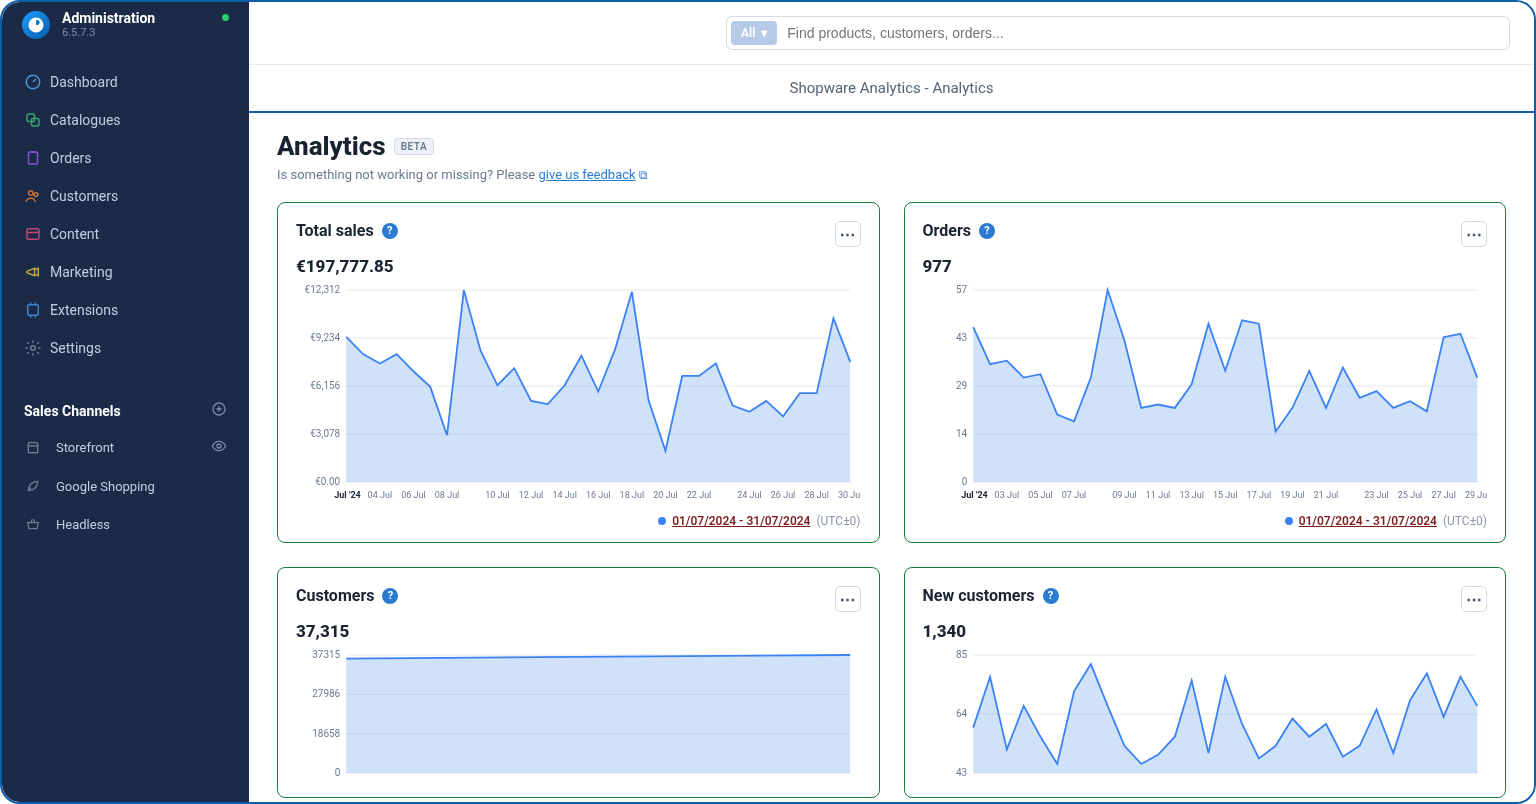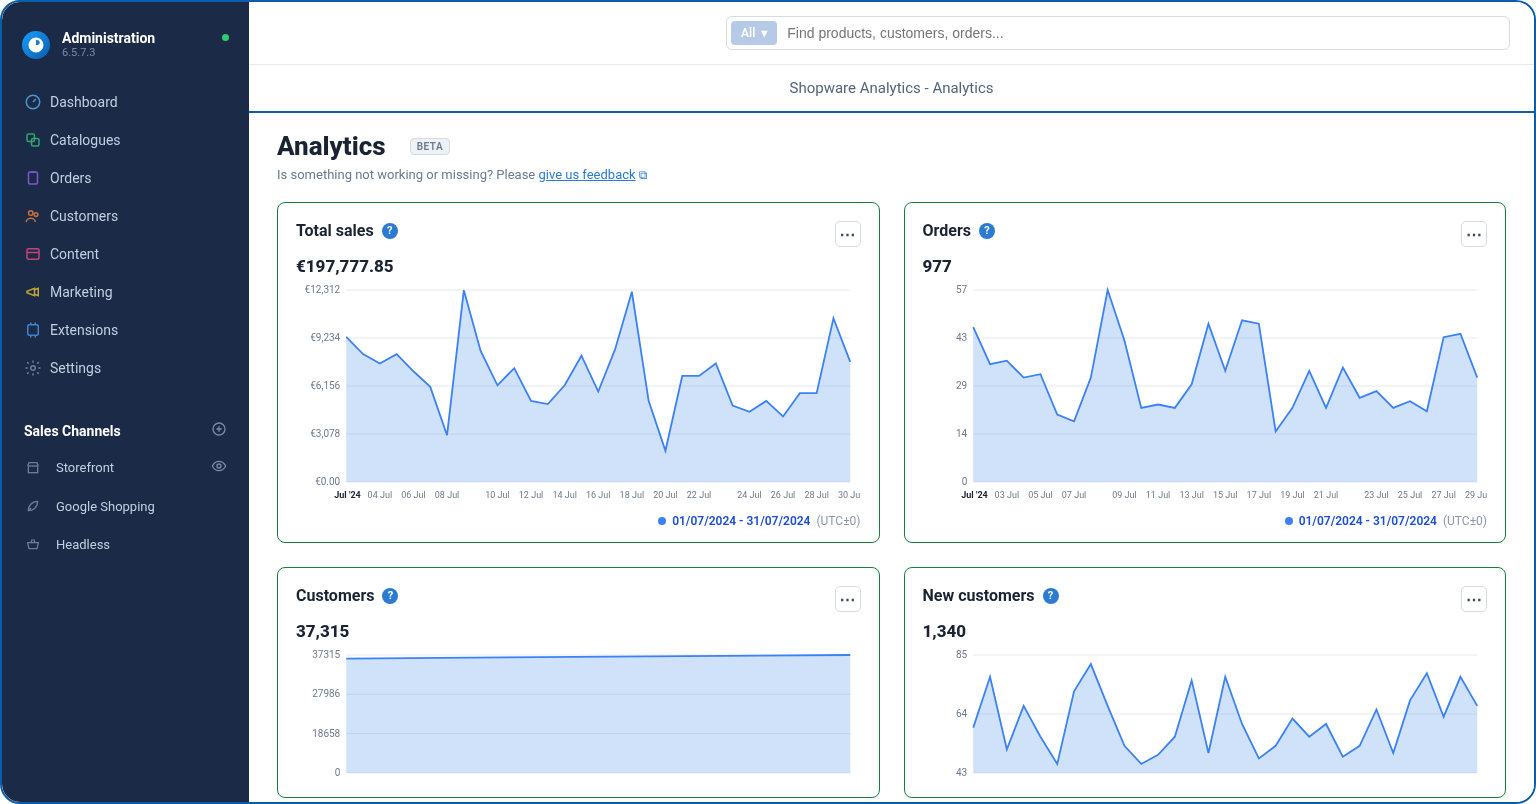--- a/index.html
+++ b/index.html
@@ -1,39 +1,39 @@
 <!DOCTYPE html>
 <html><head>
 <meta charset="utf-8">
 <style>
 * { box-sizing: border-box; margin: 0; padding: 0; }
 body { font-family: -apple-system, BlinkMacSystemFont, "Segoe UI", Roboto, sans-serif; background: #fff; color: #1a2332; overflow: hidden; }
 .app { display: flex; width: 1536px; height: 804px; border: 2px solid #0b5cab; border-radius: 20px; overflow: hidden; }
 .sidebar { width: 247px; background: #1a2a47; color: #fff; flex-shrink: 0; display: flex; flex-direction: column; border-top-left-radius: 18px; border-bottom-left-radius: 18px; }
-.sb-header { display: flex; align-items: center; padding: 28px 20px 10px; gap: 12px; }
+.sb-header { display: flex; align-items: center; padding: 8px 20px 10px; gap: 12px; }
 .logo { width: 28px; height: 28px; background: linear-gradient(135deg,#189eff,#0b5cab); border-radius: 50%; display: flex; align-items: center; justify-content: center; }
 .logo svg { width: 18px; height: 18px; }
 .sb-title { font-weight: 700; font-size: 14px; }
 .sb-version { font-size: 11px; color: #7a8aa6; }
 .status-dot { width: 7px; height: 7px; background: #2ecc71; border-radius: 50%; margin-left: auto; margin-top: -14px; }
 .nav { padding: 14px 0; }
 .nav-item { display: flex; align-items: center; gap: 8px; padding: 10px 22px; color: #c2cee0; font-size: 14px; cursor: pointer; }
 .nav-icon { width: 18px; height: 18px; opacity: 0.75; display: flex; align-items: center; justify-content: center; }
 .section-hdr { display: flex; align-items: center; justify-content: space-between; padding: 20px 22px 8px; color: #fff; font-size: 14px; font-weight: 700; }
 .plus-icon, .eye-icon { color: #7a8aa6; }
 .channel-item { display: flex; align-items: center; gap: 14px; padding: 10px 22px; color: #c2cee0; font-size: 13px; cursor: pointer; }
 .channel-item .trail { margin-left: auto; }
 .main { flex: 1; display: flex; flex-direction: column; overflow: auto; background: #fff; }
 .topbar { display: flex; align-items: center; justify-content: flex-end; padding: 14px 24px; border-bottom: 1px solid #e6e9ee; }
 .search { display: flex; align-items: center; gap: 10px; border: 1px solid #d4dbe5; border-radius: 6px; padding: 4px 4px 4px 4px; width: 784px; background: #fff; }
 .search-filter { background: #b6c9e6; color: #fff; font-size: 12px; font-weight: 600; border-radius: 4px; padding: 5px 10px; display: flex; align-items: center; gap: 6px; cursor: pointer; }
 .search-input { border: none; outline: none; font-size: 14px; color: #6b7a8f; flex: 1; background: transparent; padding: 4px 0; }
 .page-sub { text-align: center; padding: 14px 0; color: #54647a; font-size: 15px; border-bottom: 2px solid #0b5cab; }
 .content { padding: 18px 28px; }
-.pg-title { display: flex; align-items: center; gap: 24px; }
+.pg-title { display: flex; align-items: center; gap: 8px; }
 .pg-title h1 { font-size: 26px; font-weight: 800; color: #1a2332; }
 .badge-beta { font-size: 10px; letter-spacing: 0.5px; color: #6b7a8f; background: #eef1f5; border: 1px solid #d4dbe5; border-radius: 4px; padding: 2px 6px; font-weight: 600; }
 .subtext { color: #6b7a8f; font-size: 13px; margin-top: 6px; }
 .subtext a { color: #2a7bd1; text-decoration: underline; }
 .ext-icon { color: #2a7bd1; font-size: 12px; }
 .cards { display: grid; grid-template-columns: 1fr 1fr; gap: 24px; margin-top: 20px; }
 .card { border: 1px solid #15803d; border-radius: 8px; padding: 18px 18px 14px; background: #fff; }
 .card-head { display: flex; align-items: flex-start; justify-content: space-between; }
 .card-title { display: flex; align-items: center; gap: 8px; font-weight: 700; font-size: 16px; color: #1a2332; }
 .help-icon { width: 16px; height: 16px; background: #2a7bd1; color: #fff; border-radius: 50%; display: inline-flex; align-items: center; justify-content: center; font-size: 11px; font-weight: 700; cursor: pointer; }
@@ -42,21 +42,21 @@
 .chart-wrap { margin-top: 8px; }
 .chart { width: 100%; height: 220px; }
 .y-label { font-size: 10px; fill: #6b7a8f; text-anchor: end; }
 .x-label { font-size: 9px; fill: #6b7a8f; text-anchor: middle; }
 .x-label-bold { font-size: 9px; fill: #1a2332; font-weight: 700; text-anchor: start; }
 .grid-line { stroke: #e6e9ee; stroke-width: 1; }
 .area-fill { fill: rgba(120,170,240,0.35); }
 .area-line { stroke: #3b82f6; stroke-width: 1.8; fill: none; }
 .legend { display: flex; align-items: center; justify-content: flex-end; gap: 6px; margin-top: 6px; font-size: 12px; }
 .leg-dot { width: 8px; height: 8px; background: #3b82f6; border-radius: 50%; }
-.leg-txt { color: #1d4ed8; font-weight: 600; }
+.leg-txt { color: #7f1d1d; font-weight: 600; text-decoration: underline; }
 .leg-tz { color: #8a97aa; }
 .chart-short { height: 130px; }
 </style>
 </head>
 <body>
 
 <div class="app">
   <aside class="sidebar">
     <div class="sb-header">
       <div class="logo">

